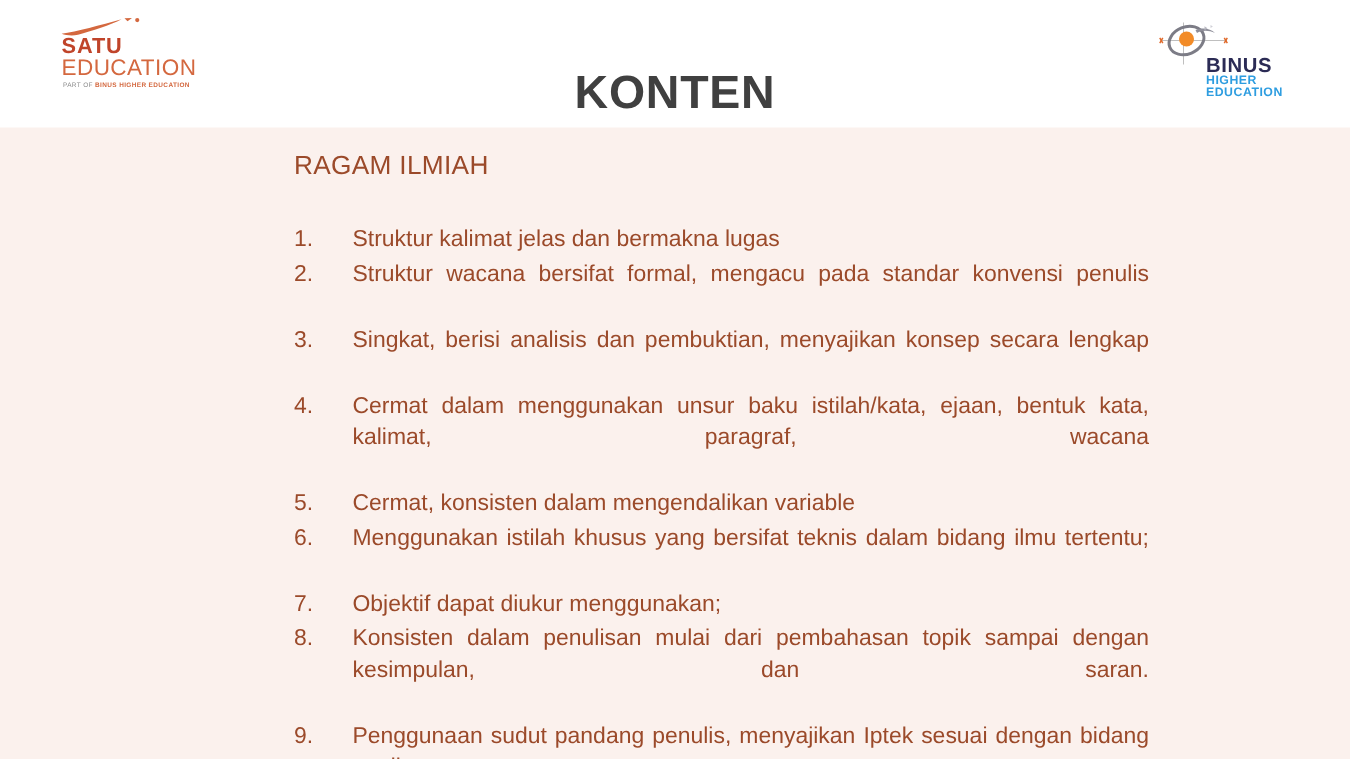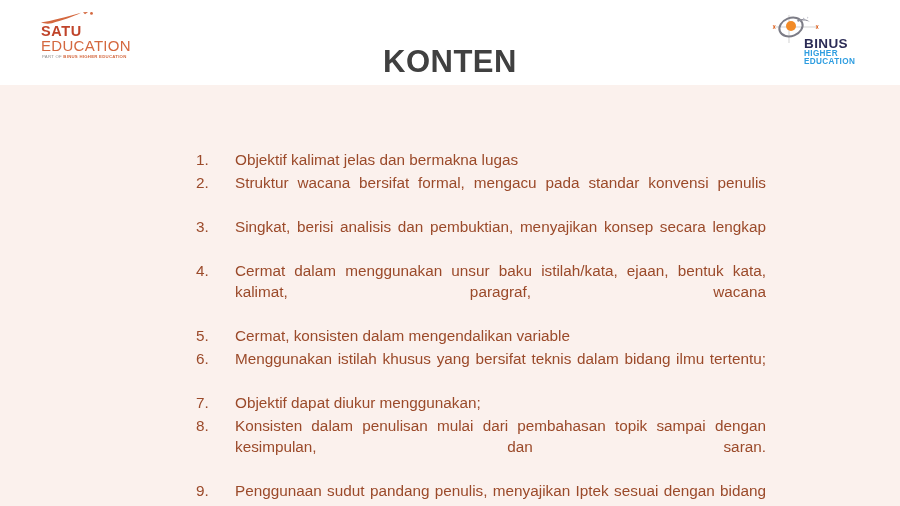--- a/index.html
+++ b/index.html
@@ -221,25 +221,26 @@
       <path d="M25 6 C30 4 35 5 38 8 C34 6 29 6 26 8 Z" fill="#8e8e99"></path>
       <path d="M31 3.5 l2 1.4 -2 1.2 z" fill="#b9b9c2"></path>
       <path d="M35 2.6 l1.6 1.1 -1.6 1 z" fill="#cfcfd6"></path>
     </svg>
     <div id="binus-word">BINUS</div>
     <div id="binus-sub">HIGHER EDUCATION</div>
   </div>
 
   <div id="slide-title">KONTEN</div>
 
+  <div id="subtitle">RAGAM ILMIAH</div>
 
   <div id="content-list">
       <div class="list-item single">
         <span class="num">1.</span>
-        <span class="txt">Objektif kalimat jelas dan bermakna lugas</span>
+        <span class="txt">Struktur kalimat jelas dan bermakna lugas</span>
       </div>
       <div class="list-item">
         <span class="num">2.</span>
         <span class="txt">Struktur wacana bersifat formal, mengacu pada standar konvensi penulis</span>
       </div>
       <div class="list-item">
         <span class="num">3.</span>
         <span class="txt">Singkat, berisi analisis dan pembuktian, menyajikan konsep secara lengkap</span>
       </div>
       <div class="list-item">

